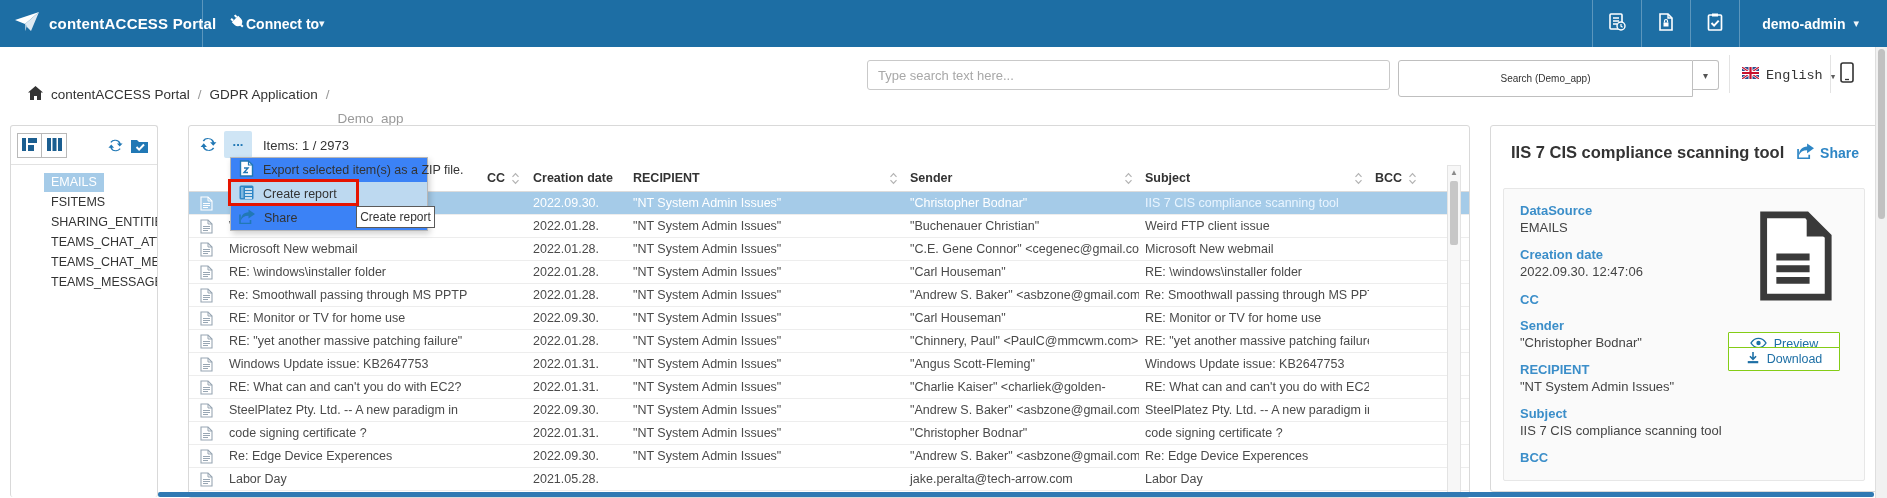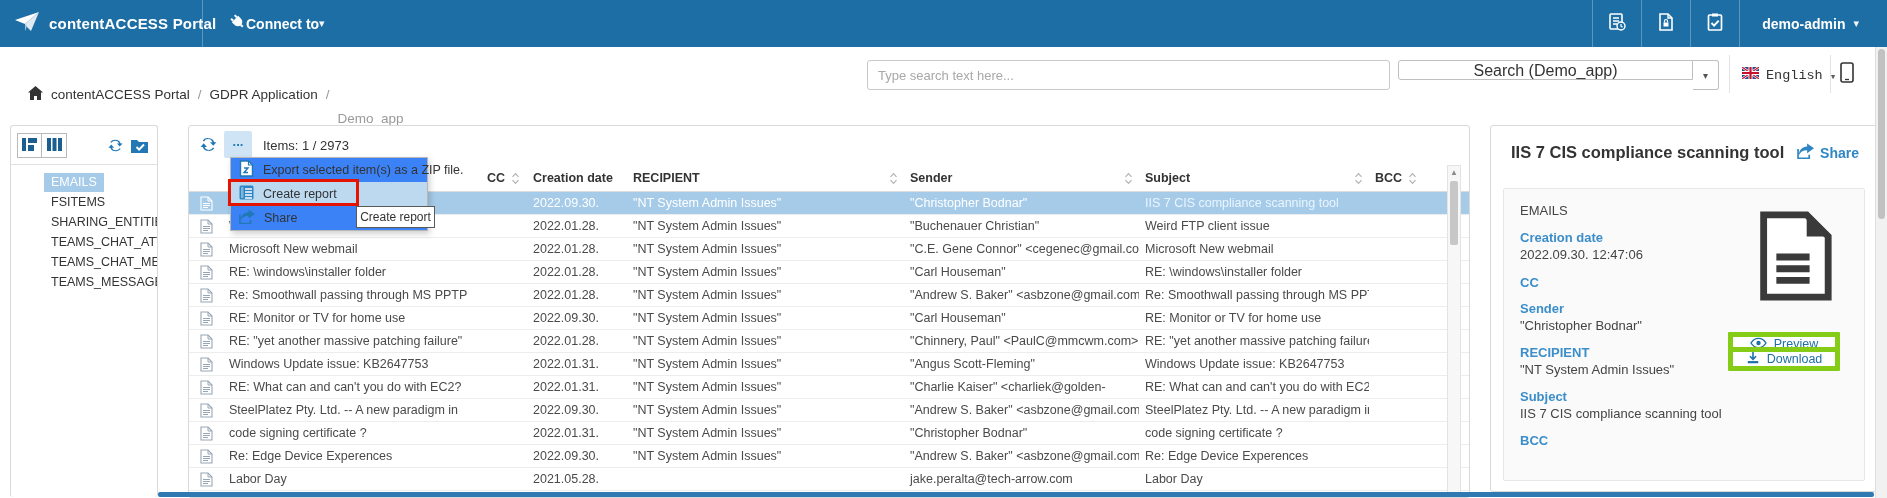--- a/index.html
+++ b/index.html
@@ -20,21 +20,21 @@
 
   
   .subheader{position:absolute;left:0;top:47px;width:100%;height:48px;background:#fff;}
   .breadcrumb{position:absolute;left:28px;top:16px;display:flex;align-items:center;gap:8px;font-size:13.5px;color:#333;}
   .crumb{color:#333;}
   .crumb.sep{color:#999;}
   .crumb.current{color:#9a9a9a;margin-top:48px;}
   .search-input{position:absolute;left:867px;top:13px;width:523px;height:30px;box-sizing:border-box;border:1px solid #c9c9c9;border-radius:3px;padding:0 10px;font-size:13px;color:#333;font-family:"Liberation Sans",sans-serif;}
   .search-input::placeholder{color:#a8a8a8;}
   .search-btn-group{position:absolute;left:1398px;top:13px;display:flex;}
-  .search-btn{width:295px;height:20px;box-sizing:border-box;border:1px solid #bfbfbf;border-radius:3px 0 0 3px;background:#fff;font-size:16px;color:#333;cursor:pointer;font-family:"Liberation Sans",sans-serif;}
+  .search-btn{width:295px;height:37px;box-sizing:border-box;border:1px solid #bfbfbf;border-radius:3px 0 0 3px;background:#fff;font-size:10px;color:#333;cursor:pointer;font-family:"Liberation Sans",sans-serif;}
   .search-caret-btn{width:26px;height:30px;box-sizing:border-box;border:1px solid #bfbfbf;border-left:none;border-radius:0 3px 3px 0;background:#fff;color:#555;font-size:10px;cursor:pointer;}
   .sub-sep{position:absolute;top:8px;width:1px;height:38px;background:#e3e3e3;}
   .lang{position:absolute;left:1742px;top:20px;display:flex;align-items:flex-end;gap:7px;font-size:13.5px;color:#333;cursor:pointer;font-family:Liberation Mono, monospace;}
   .phone-btn{position:absolute;left:1840px;top:15px;cursor:pointer;}
 
   
   .content{position:absolute;left:0;top:95px;width:1887px;height:403px;}
   .card{position:absolute;background:#fff;border:1px solid #d9d9d9;border-radius:3px;box-sizing:border-box;}
 
   
@@ -80,21 +80,21 @@
 
   
   .detailcard{left:1490px;top:30px;width:388px;height:367px;}
   .detail-title{position:absolute;left:20px;top:16px;width:290px;font-size:16.5px;color:#333;font-weight:bold;line-height:1.25;}
   .share-link{position:absolute;right:18px;top:17px;display:flex;align-items:center;gap:6px;color:#2e86c5;font-size:14px;font-weight:bold;cursor:pointer;}
   .detail-box{position:absolute;left:12px;right:12px;top:62px;bottom:10px;background:#fafafa;border:1px solid #e7e7e7;border-radius:2px;padding:14px 16px;box-sizing:border-box;overflow:hidden;}
   .field{margin-bottom:11px;}
   .field .flabel{font-size:13px;font-weight:bold;color:#3b8ec9;margin-bottom:2px;}
   .field .fvalue{font-size:13px;color:#444;line-height:1.25;width:215px;}
   .doc-art{position:absolute;right:28px;top:22px;}
-  .action-btn{position:absolute;right:24px;width:112px;height:24px;box-sizing:border-box;border:5px solid #84cc16;border-radius:1px;background:#fff;color:#1d6fa5;font-size:12.5px;display:flex;align-items:center;justify-content:center;gap:7px;cursor:pointer;font-family:"Liberation Sans",sans-serif;}
+  .action-btn{position:absolute;right:24px;width:112px;height:24px;box-sizing:border-box;border:1px solid #84cc16;border-radius:1px;background:#fff;color:#1d6fa5;font-size:12.5px;display:flex;align-items:center;justify-content:center;gap:7px;cursor:pointer;font-family:"Liberation Sans",sans-serif;}
   .preview-btn{top:143px;}
   .download-btn{top:158px;}
 
   
   .page-vscroll{position:absolute;right:0;top:47px;width:12px;height:451px;background:#f1f1f1;border-left:1px solid #dedede;box-sizing:border-box;}
   .page-vscroll .thumb{margin:2px 2px;height:170px;background:#c1c1c1;border-radius:4px;}
   .page-hscroll{position:absolute;left:158px;top:397px;width:1716px;height:5px;background:#2f79b3;border-radius:2px;z-index:60;}
 </style>
 </head>
 <body>
@@ -587,20 +587,21 @@
           <svg width="17" height="16" viewBox="0 0 16 15">
               <path d="M9.5 0.5 16 5 9.5 9.5V6.8C5.5 6.8 3 8.6 1.8 11.5 1.8 6.5 5 3.3 9.5 3.2z" fill="#2e86c5"></path>
               <path d="M1 5.5v9h10.5V11" fill="none" stroke="#2e86c5" stroke-width="1.6"></path>
             </svg>
         </span>
         <span>Share</span>
       </div>
       <div class="detail-box">
         <div class="fields">
             <div class="field">
+    <div class="flabel">DataSource</div>
     <div class="fvalue">EMAILS</div>
   </div>
             <div class="field">
     <div class="flabel">Creation date</div>
     <div class="fvalue">2022.09.30. 12:47:06</div>
   </div>
             <div class="field">
     <div class="flabel">CC</div>
     <div class="fvalue"></div>
   </div>

